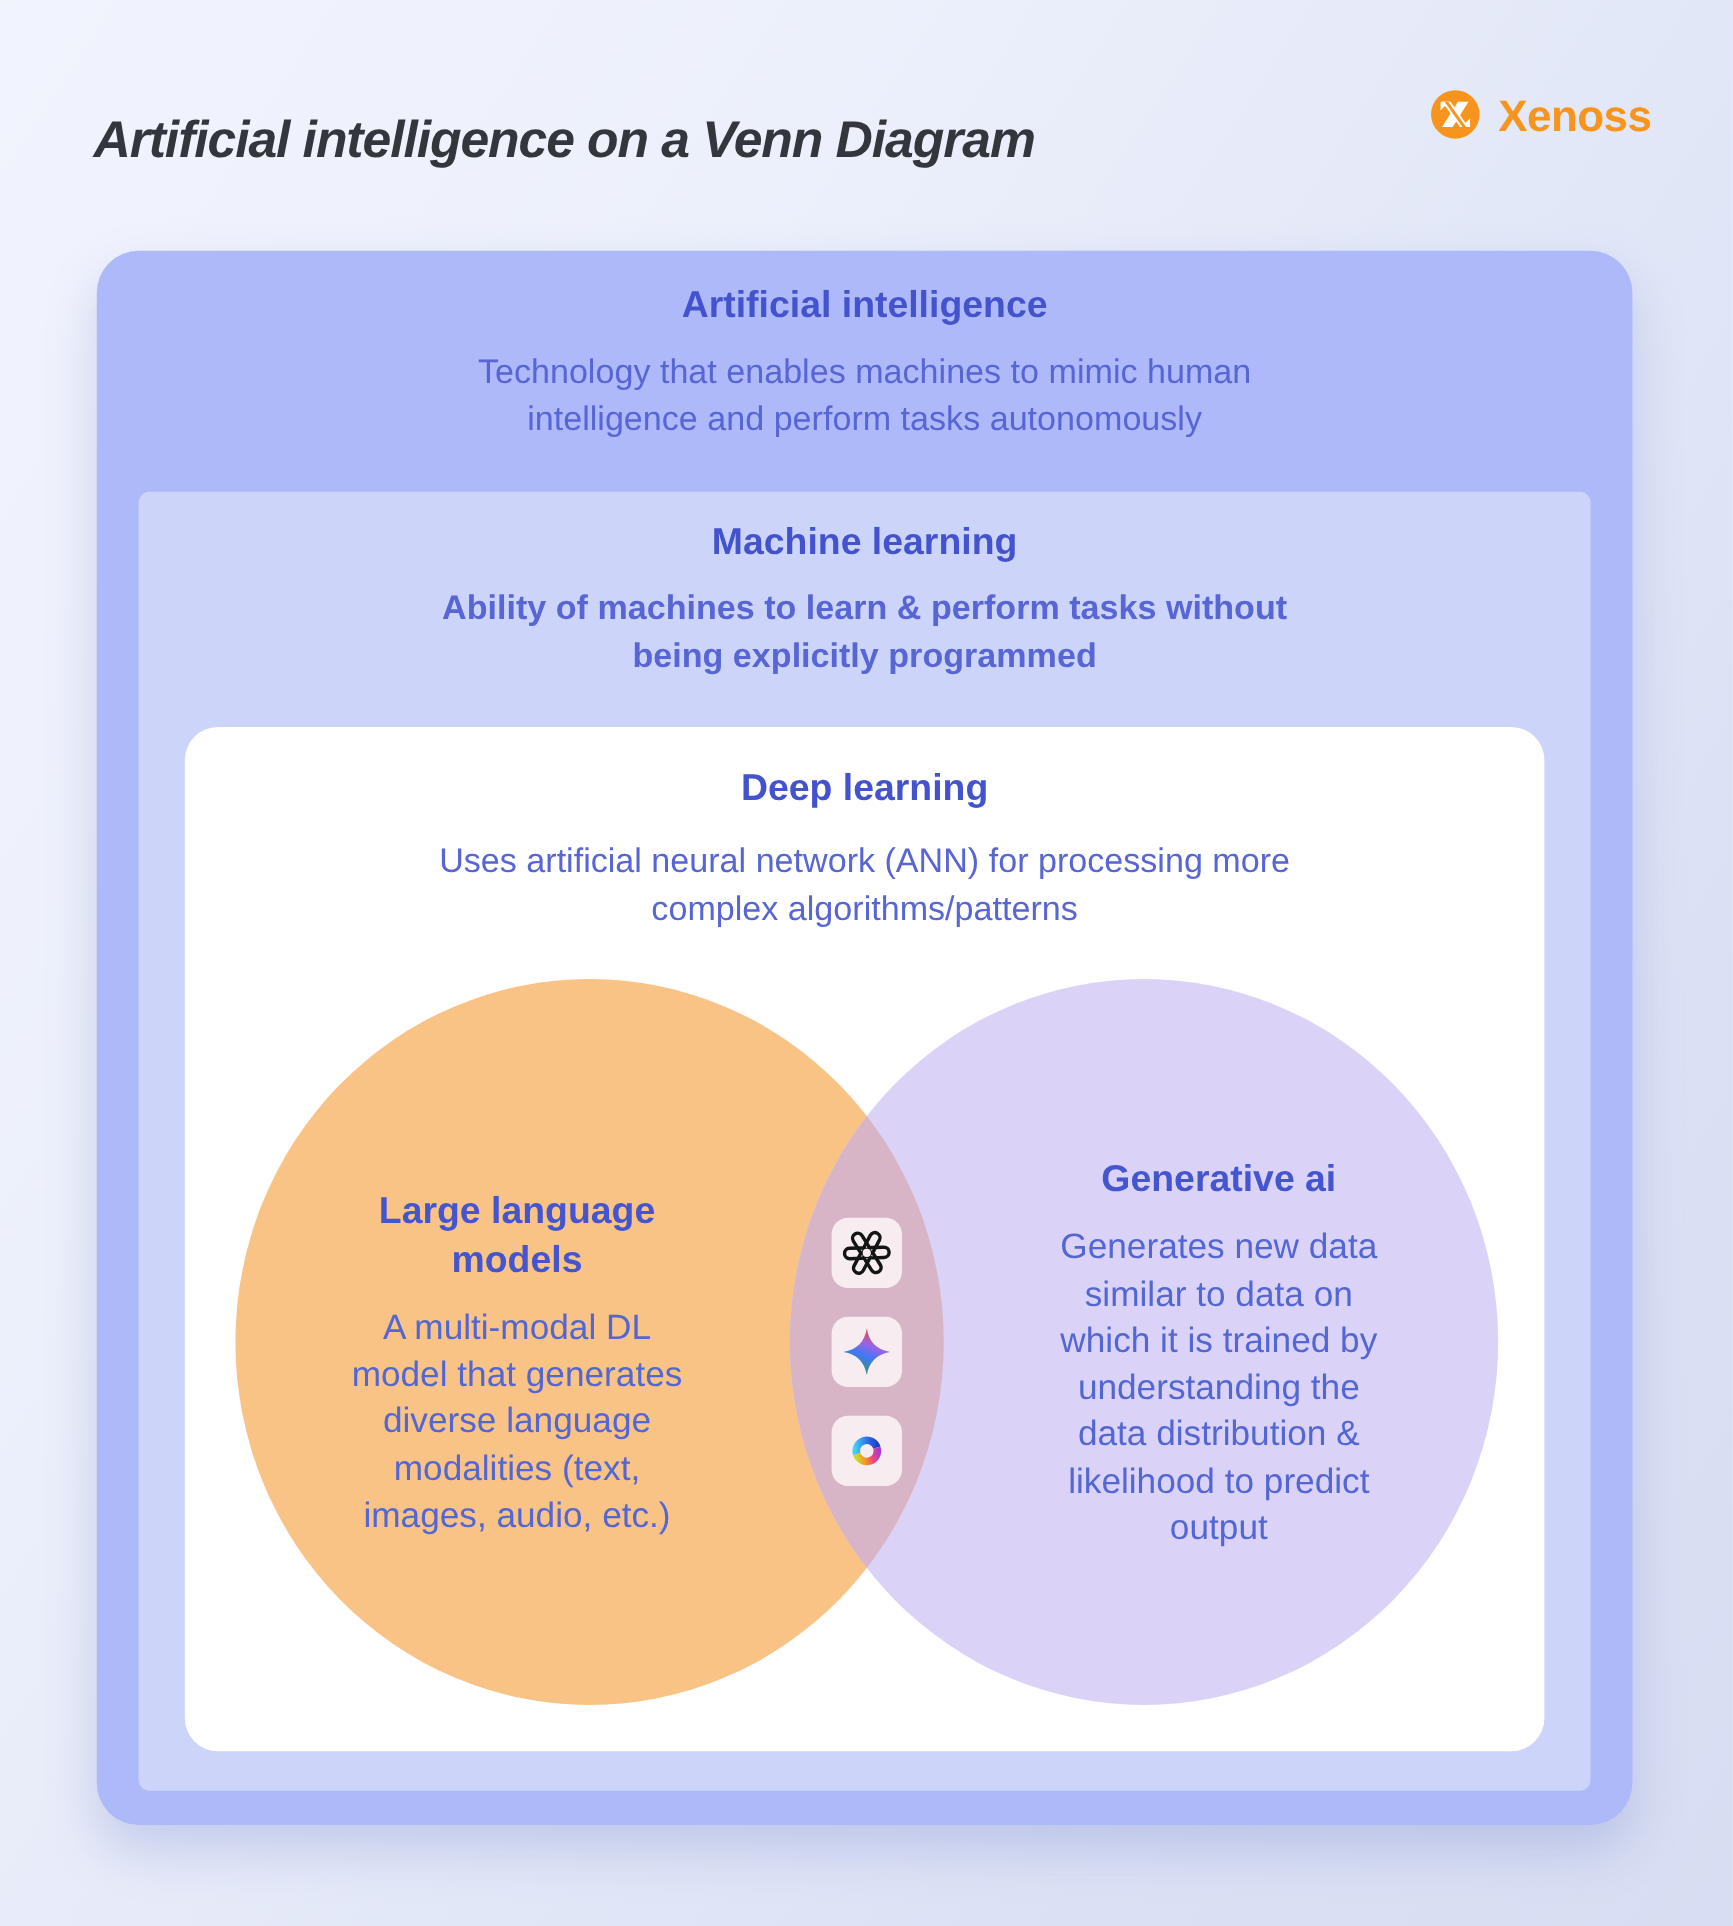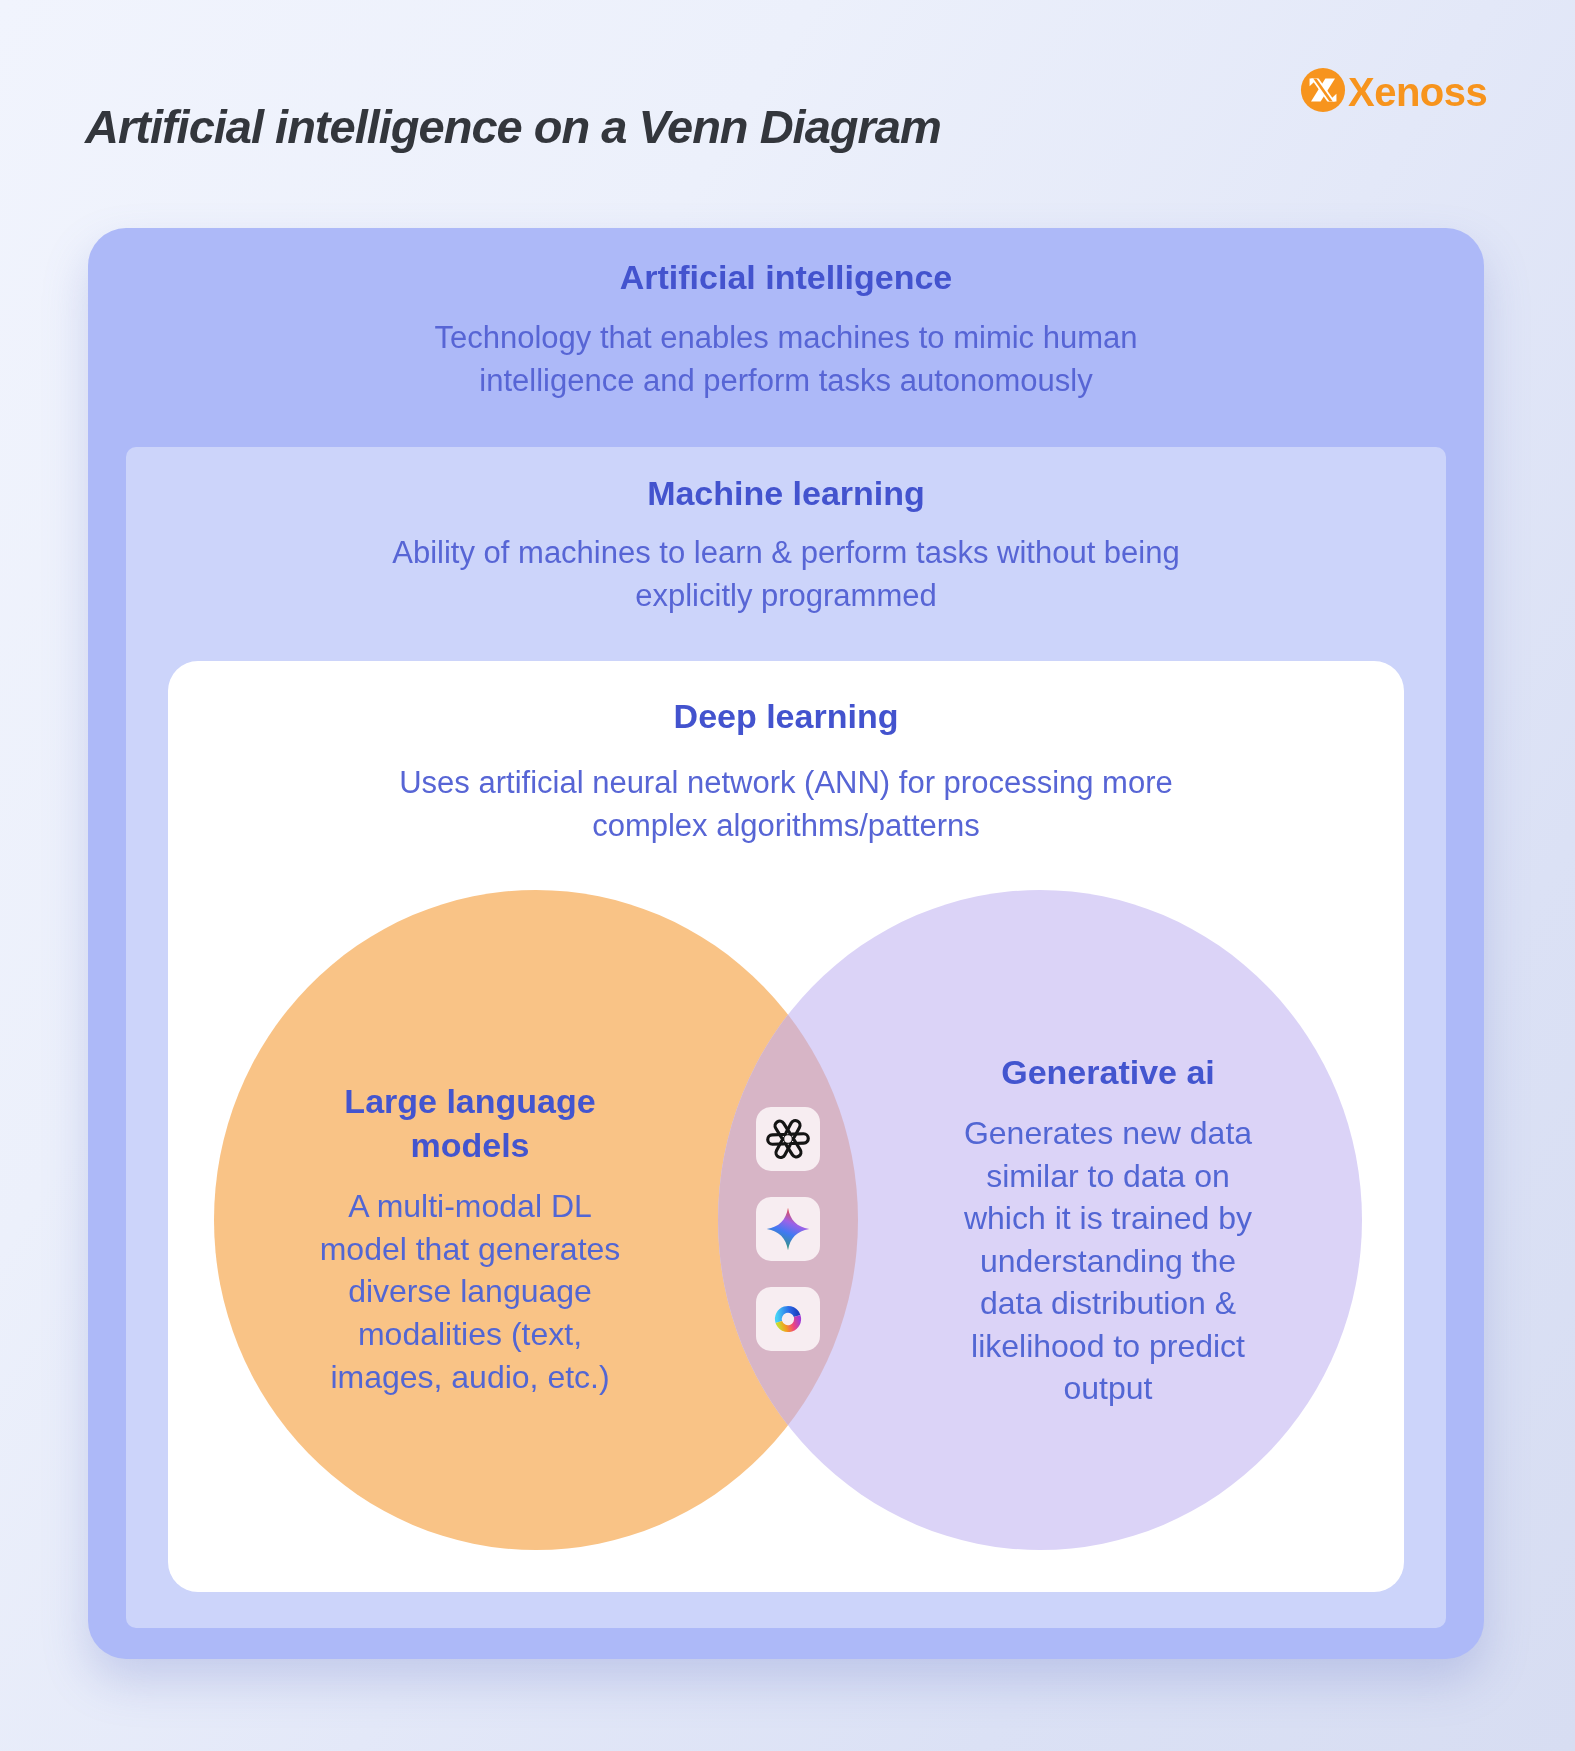--- a/index.html
+++ b/index.html
@@ -9,38 +9,38 @@
     background:linear-gradient(123deg,#f1f4fd 0%,#ecf0fb 30%,#e3e8f8 55%,#dbe1f5 78%,#d7ddf2 100%);
     overflow:hidden;position:relative;
   }
   .page{position:absolute;inset:0;}
 
   
   .page-title{
     position:absolute;left:85px;top:68px;
     font-size:47px;font-weight:bold;color:#33363c;letter-spacing:-1px;font-style:italic;
   }
-  .brand{position:absolute;left:1300px;top:67px;display:flex;align-items:center;gap:2px;}
+  .brand{position:absolute;left:1300px;top:81px;display:flex;align-items:center;gap:16px;}
   .brand-word{font-size:40px;font-weight:bold;color:#f7941d;letter-spacing:-0.5px;}
 
   
   .panel{position:absolute;text-align:center;}
   .panel-ai{
     left:88px;top:228px;width:1396px;height:1431px;border-radius:38px;
     background:#adb9f8;box-shadow:0 22px 45px rgba(110,125,200,0.28);
   }
   .panel-ml{left:38px;top:219px;width:1320px;height:1181px;border-radius:10px;background:#ccd4fa;}
   .panel-dl{left:42px;top:214px;width:1236px;height:931px;border-radius:30px;background:#ffffff;}
 
   .ptitle{position:absolute;left:0;right:0;margin:0;font-size:34px;font-weight:bold;color:#4353ce;}
   .pdesc{position:absolute;left:50%;transform:translateX(-50%);margin:0;font-size:31px;line-height:1.4;color:#5765d5;}
   .panel-ai > .ptitle{top:30px;}
   .panel-ai > .pdesc{top:88px;max-width:830px;width:900px;max-width:830px;}
   .panel-ml > .ptitle{top:27px;}
-  .panel-ml > .pdesc{top:84px;max-width:840px;width:900px;max-width:840px;}
+  .panel-ml > .pdesc{top:84px;max-width:840px;width:900px;max-width:840px;font-weight:bold;}
   .panel-dl > .ptitle{top:36px;}
   .panel-dl > .pdesc{top:100px;max-width:820px;width:880px;max-width:820px;}
 
   
   .venn-svg{position:absolute;inset:0;width:100%;height:100%;}
   .venn-block{position:absolute;text-align:center;}
   .venn-title{margin:0;font-size:34px;font-weight:bold;color:#4355cf;line-height:1.3;}
   .venn-desc{margin:18px 0 0 0;font-size:32px;line-height:1.33;color:#5266d4;}
   .venn-left{left:137px;top:418px;width:330px;}
   .venn-right{left:780px;top:389px;width:320px;}

